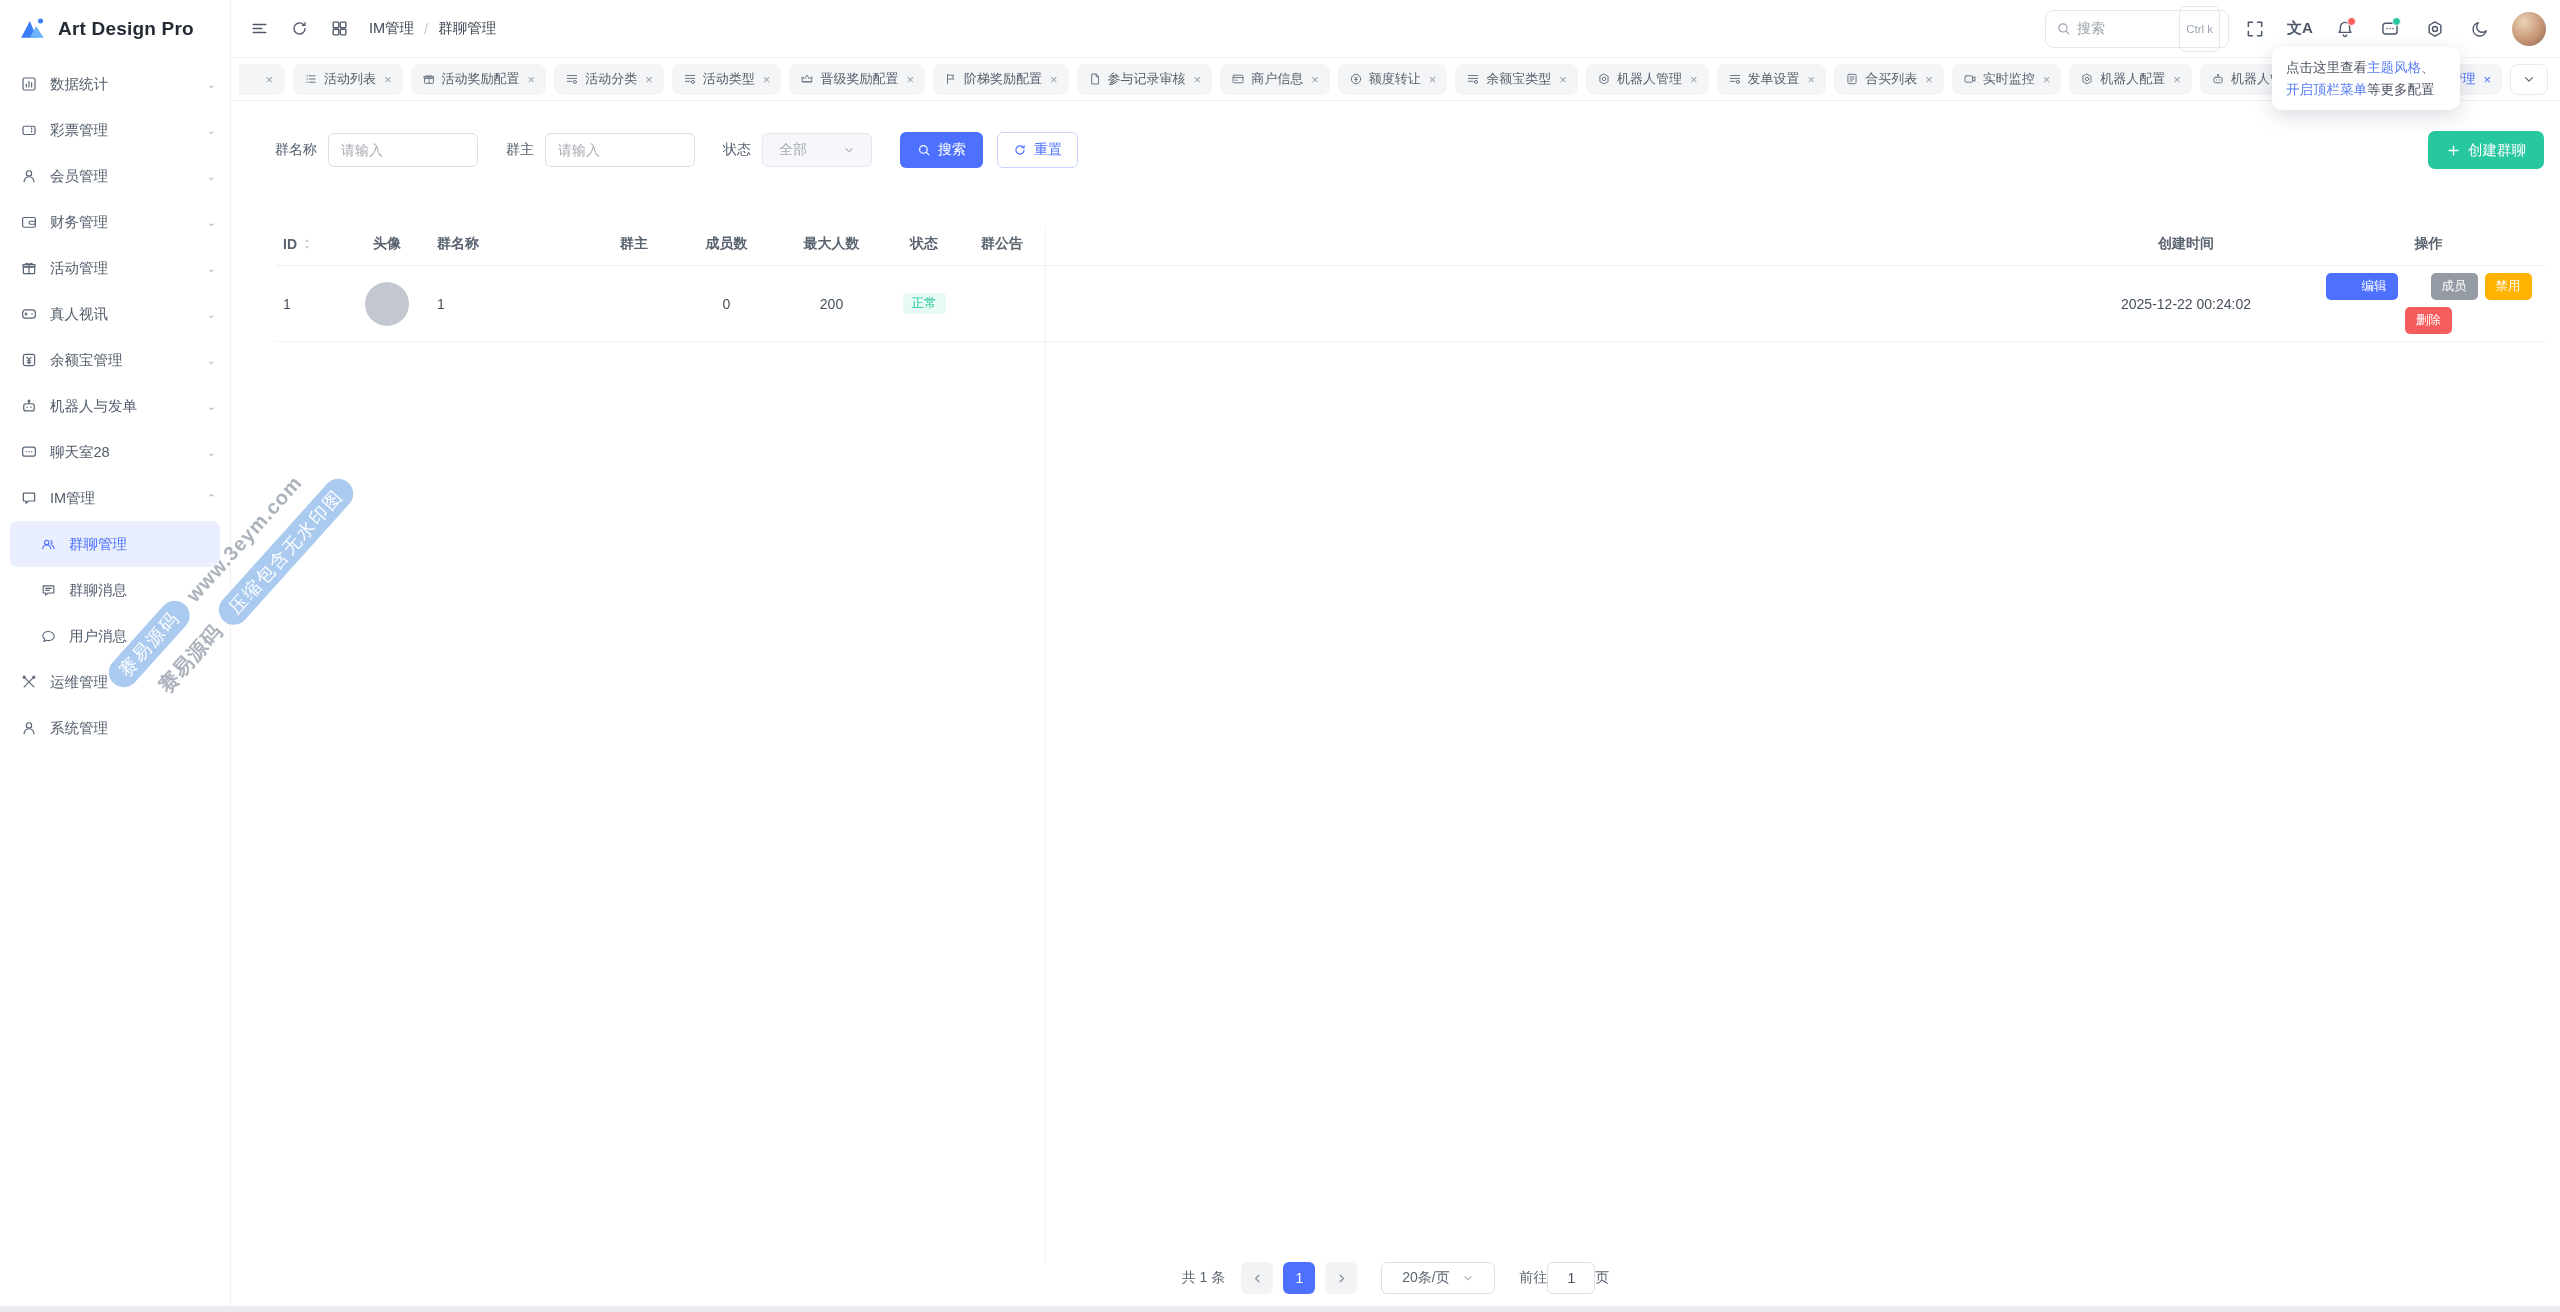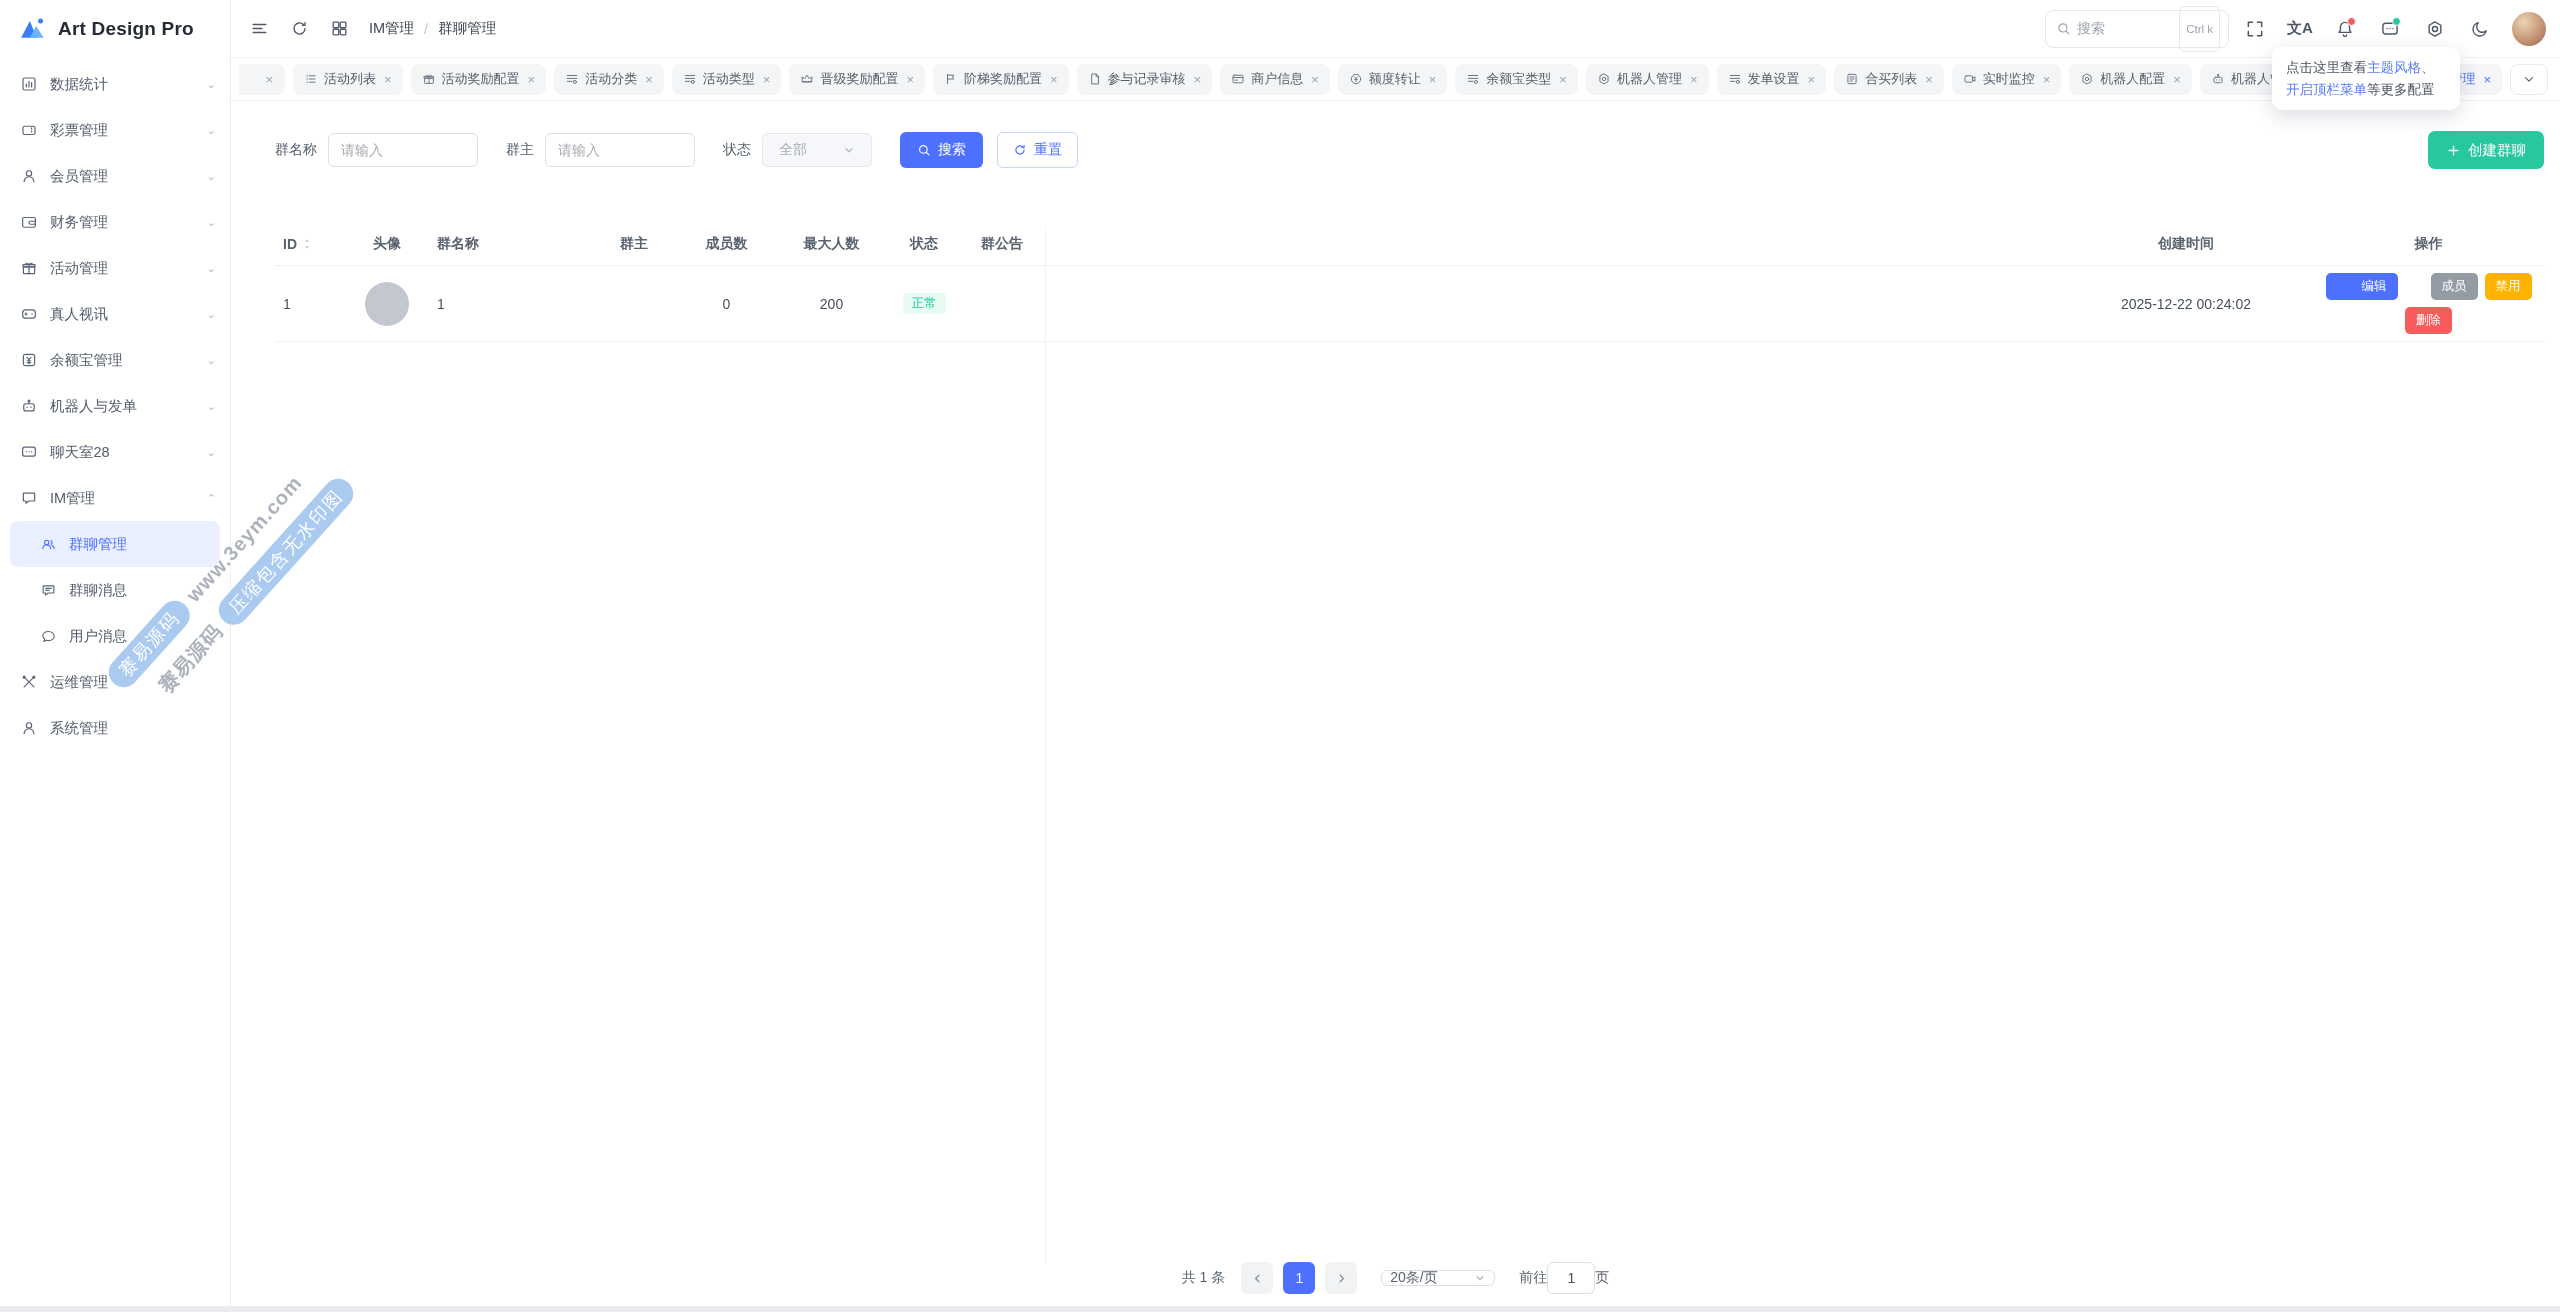--- a/index.html
+++ b/index.html
@@ -79,21 +79,21 @@
   .status-badge{display:inline-block;background:#e7faf4;color:#23c79d;font-size:12.5px;padding:4px 9px;border-radius:4px;line-height:1}
   .actions{display:flex;flex-wrap:wrap;gap:7px;justify-content:center;width:225px;padding:7px 0}
   .act{height:27px;border-radius:5px;color:#fff;font-size:12.5px;padding:0 11px;display:flex;align-items:center;cursor:pointer;border:none;font-family:inherit}
   .col-divider{position:absolute;left:814px;top:127px;bottom:42px;width:1px;background:#f0f2f5}
   
   .pagination{margin-top:auto;display:flex;align-items:center;justify-content:center;gap:10px;height:40px;margin-bottom:8px;font-size:14px;color:#5a6470}
   .pg-total{margin-right:6px}
   .pg-btn{width:32px;height:32px;background:#f2f3f5;border:none;border-radius:6px;display:flex;align-items:center;justify-content:center;color:#8a919d;cursor:pointer}
   .pg-btn svg{width:13px;height:13px}
   .pg-cur{width:32px;height:32px;background:#4d70ff;color:#fff;border-radius:6px;display:flex;align-items:center;justify-content:center;cursor:pointer}
-  .pg-size{width:114px;height:16px;border:1px solid #dcdfe6;border-radius:6px;display:flex;align-items:center;justify-content:space-between;padding:0 8px;box-sizing:border-box;cursor:pointer;margin-left:14px}
+  .pg-size{width:114px;height:32px;border:1px solid #dcdfe6;border-radius:6px;display:flex;align-items:center;justify-content:space-between;padding:0 20px;box-sizing:border-box;cursor:pointer;margin-left:14px}
   .pg-size svg{width:12px;height:12px;color:#b4b8bf}
   .pg-goto{margin-left:14px;display:flex;align-items:center;}
   .pg-goto-input{width:48px;height:32px;border:1px solid #dcdfe6;border-radius:6px;text-align:center;font-size:14px;color:#46505c;outline:none;box-sizing:border-box;font-family:inherit}
   
   .tooltip{position:absolute;left:2272px;top:47px;width:188px;box-sizing:border-box;background:#fff;border-radius:10px;box-shadow:0 6px 20px rgba(20,30,60,.15);padding:10px 14px;font-size:13.5px;color:#4a5160;line-height:1.6;z-index:60}
   .tooltip .lnk{color:#567cf3;cursor:pointer}
   
   .watermark{position:absolute;left:78px;top:548px;transform:rotate(-48deg);z-index:40;opacity:.95;pointer-events:none}
   .wm-row{display:flex;align-items:center;gap:8px;white-space:nowrap}
   .wm-row+.wm-row{margin-top:10px;margin-left:28px}

